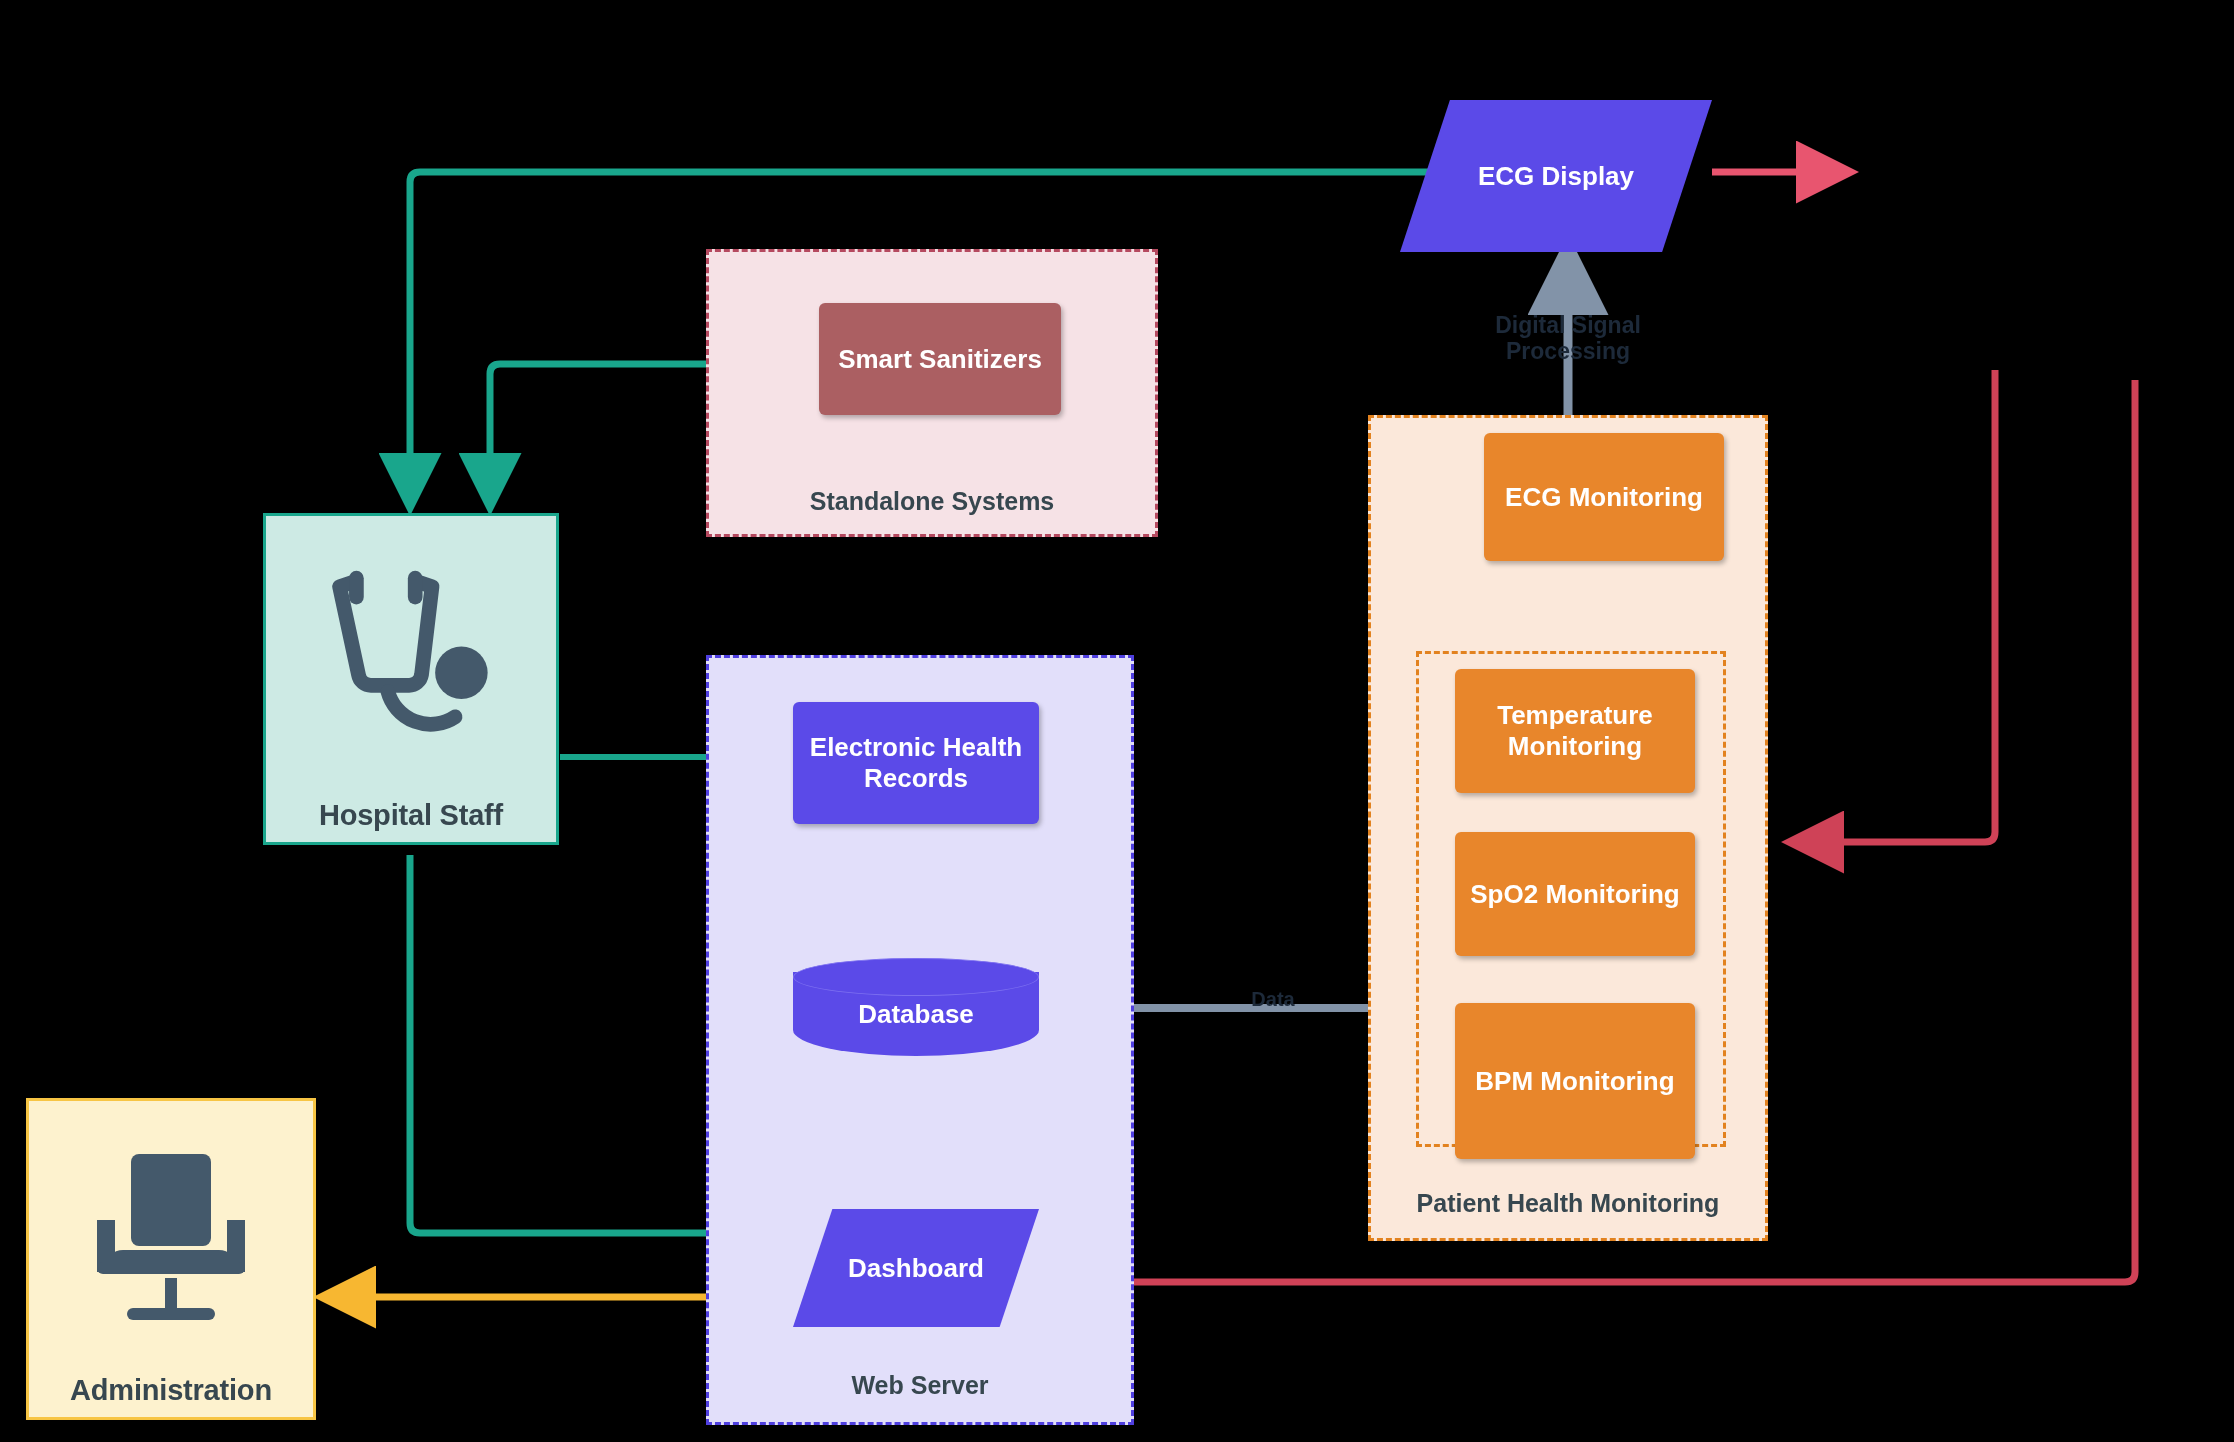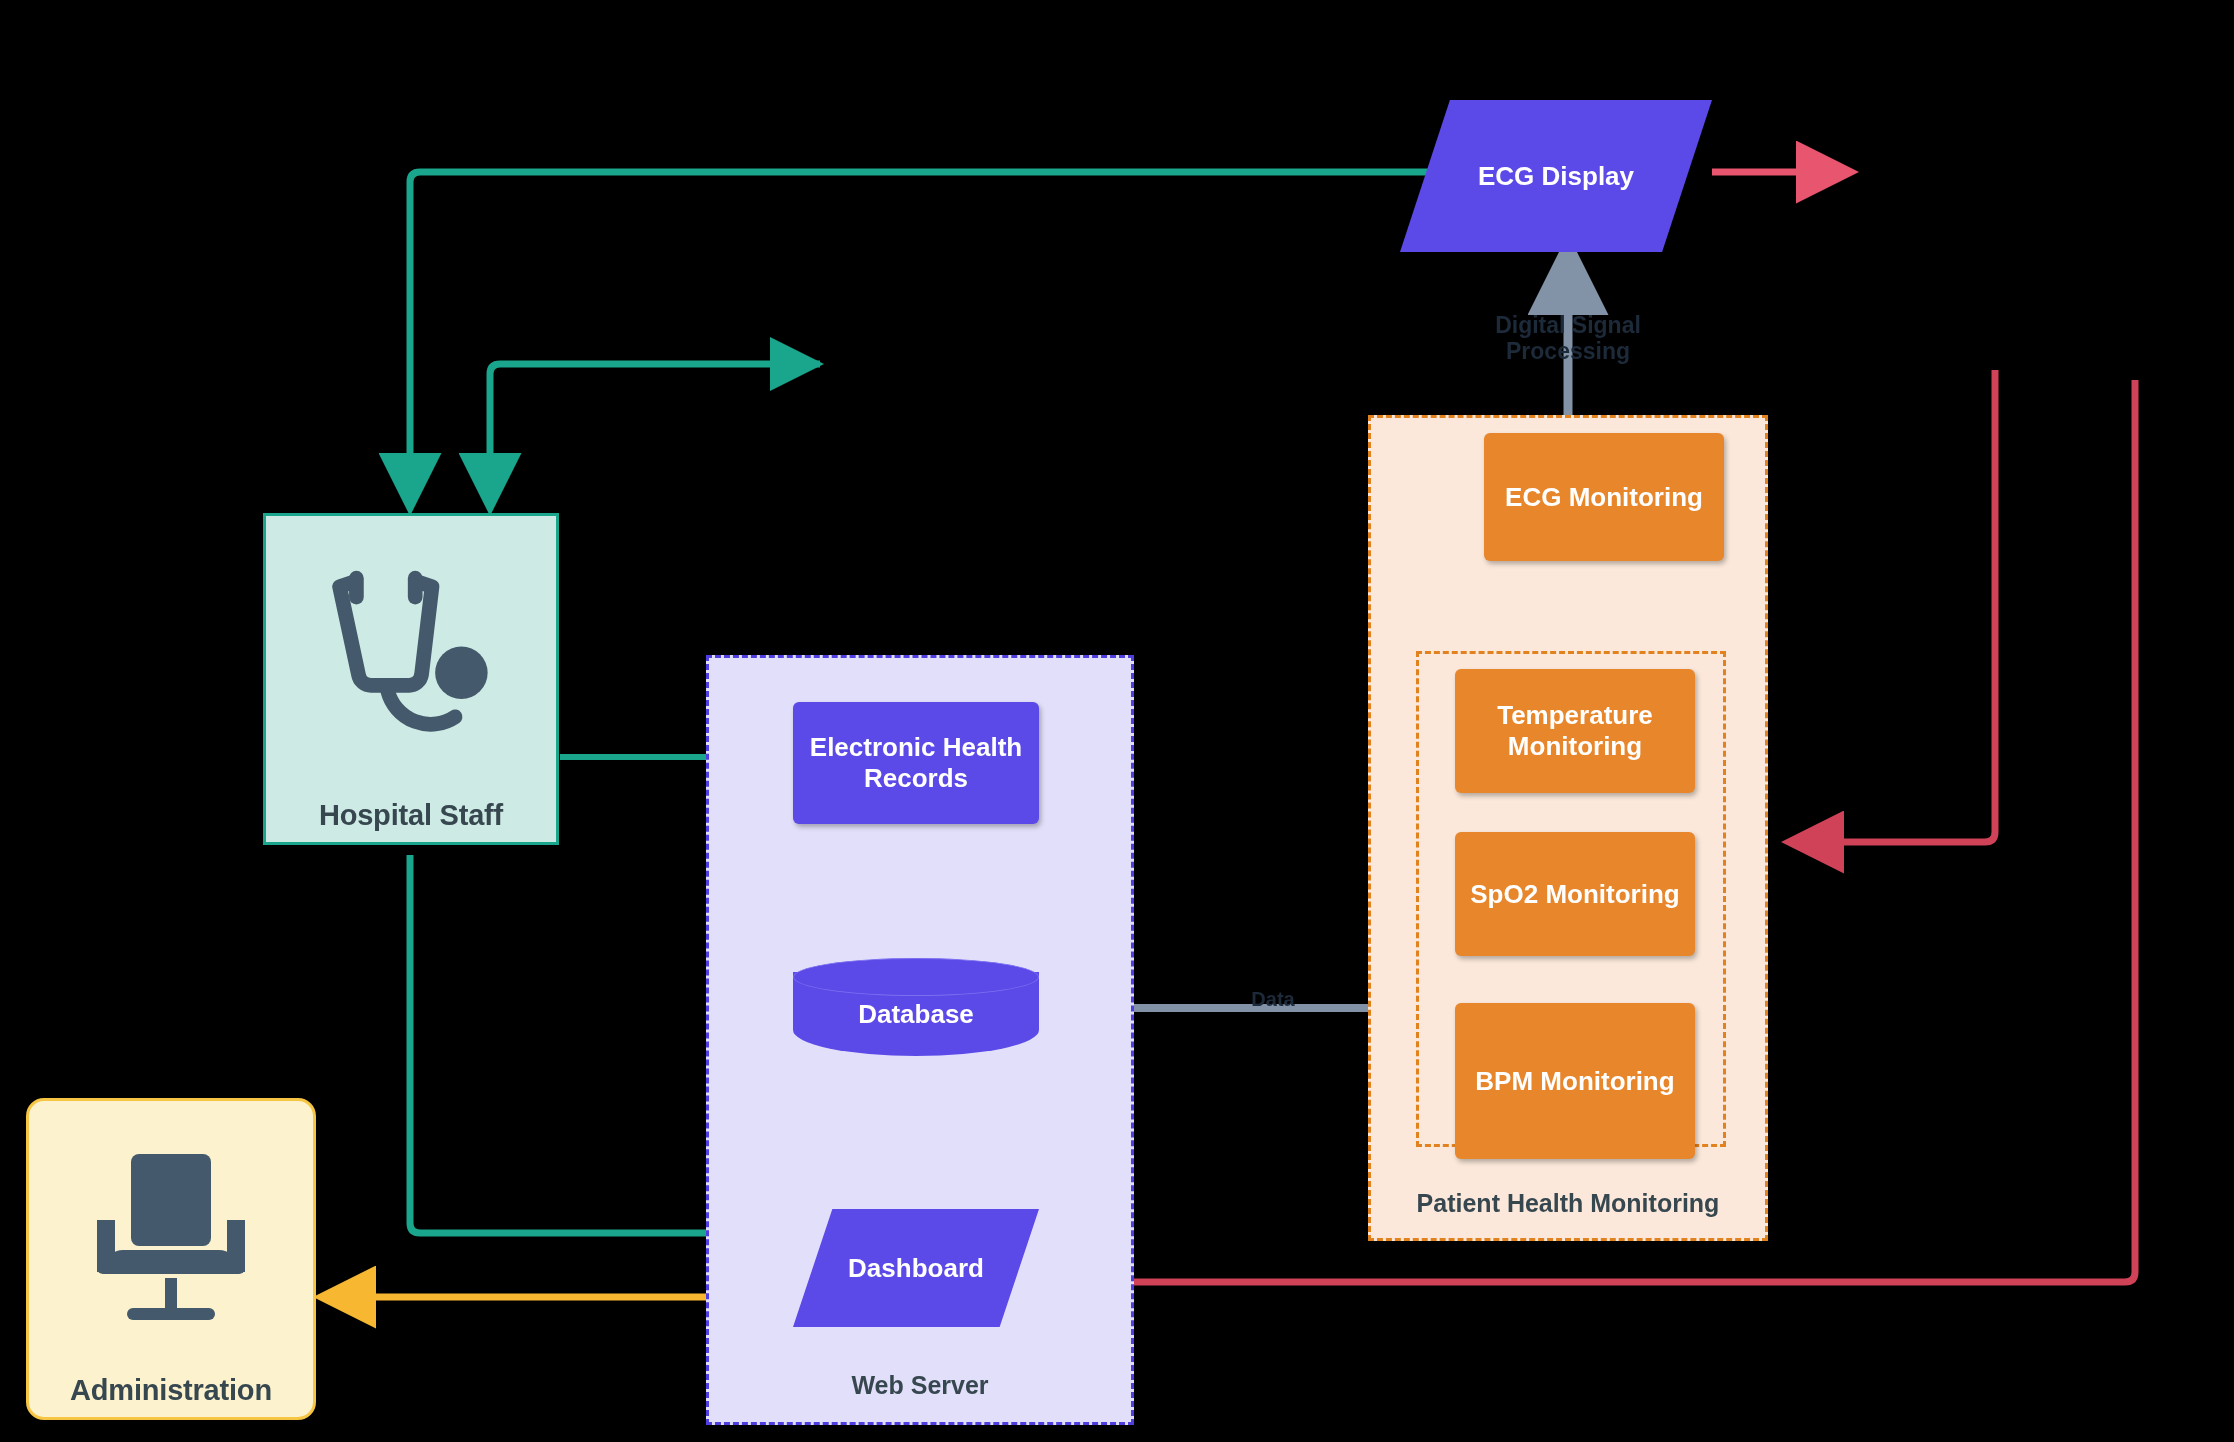--- a/index.html
+++ b/index.html
@@ -38,21 +38,21 @@
   .actor .ico { flex: 1; display: flex; align-items: center; justify-content: center; width: 100%; }
   .actor .caption {
     font-size: 29px;
     font-weight: bold;
     color: #37474f;
     letter-spacing: -0.2px;
     text-align: center;
     line-height: 1.1;
   }
   #hospital-staff { background: #cdeae4; border-color: #19a68c; }
-  #administration { background: #fdf2ce; border-color: #f7c544; border-radius: 18px; }
+  #administration { background: #fdf2ce; border-color: #f7c544; }
   #patient-relatives { background: #fadde4; border-color: #e04f6d; }
 
   
   .cluster {
     border-width: 3px;
     border-style: dashed;
     display: flex;
     flex-direction: column;
     align-items: center;
   }
@@ -185,20 +185,26 @@
 Processing</div>
 
   <div class="edge-label" style="left:1228px; top:988px; width:90px; font-size:20px;">Data</div>
 
   <div class="para-wrap" id="ecg-display" style="left:1400px; top:100px; width:312px; height:152px;">
     <div class="para-shape"></div>
     <div class="para-label">ECG Display</div>
   </div>
 
 
+  <div class="node cluster" id="standalone-systems" style="left:706px; top:249px; width:452px; height:288px; position:absolute;">
+    <div class="proc maroon" style="position:absolute; left:110px; top:51px; width:242px; height:112px;">
+      <span>Smart Sanitizers</span>
+    </div>
+    <div class="cluster-title" style="bottom:18px;">Standalone Systems</div>
+  </div>
 
   <div class="node cluster" id="web-server" style="left:706px; top:655px; width:428px; height:770px; position:absolute;">
     <div class="proc purple" style="position:absolute; left:84px; top:44px; width:246px; height:122px;">
       <span>Electronic Health Records</span>
     </div>
 
     <div class="cyl-wrap" style="left:84px; top:300px; width:246px; height:112px;">
       <div class="cyl-body"></div>
       <div class="cyl-top"></div>
       <div class="cyl-label">Database</div>

